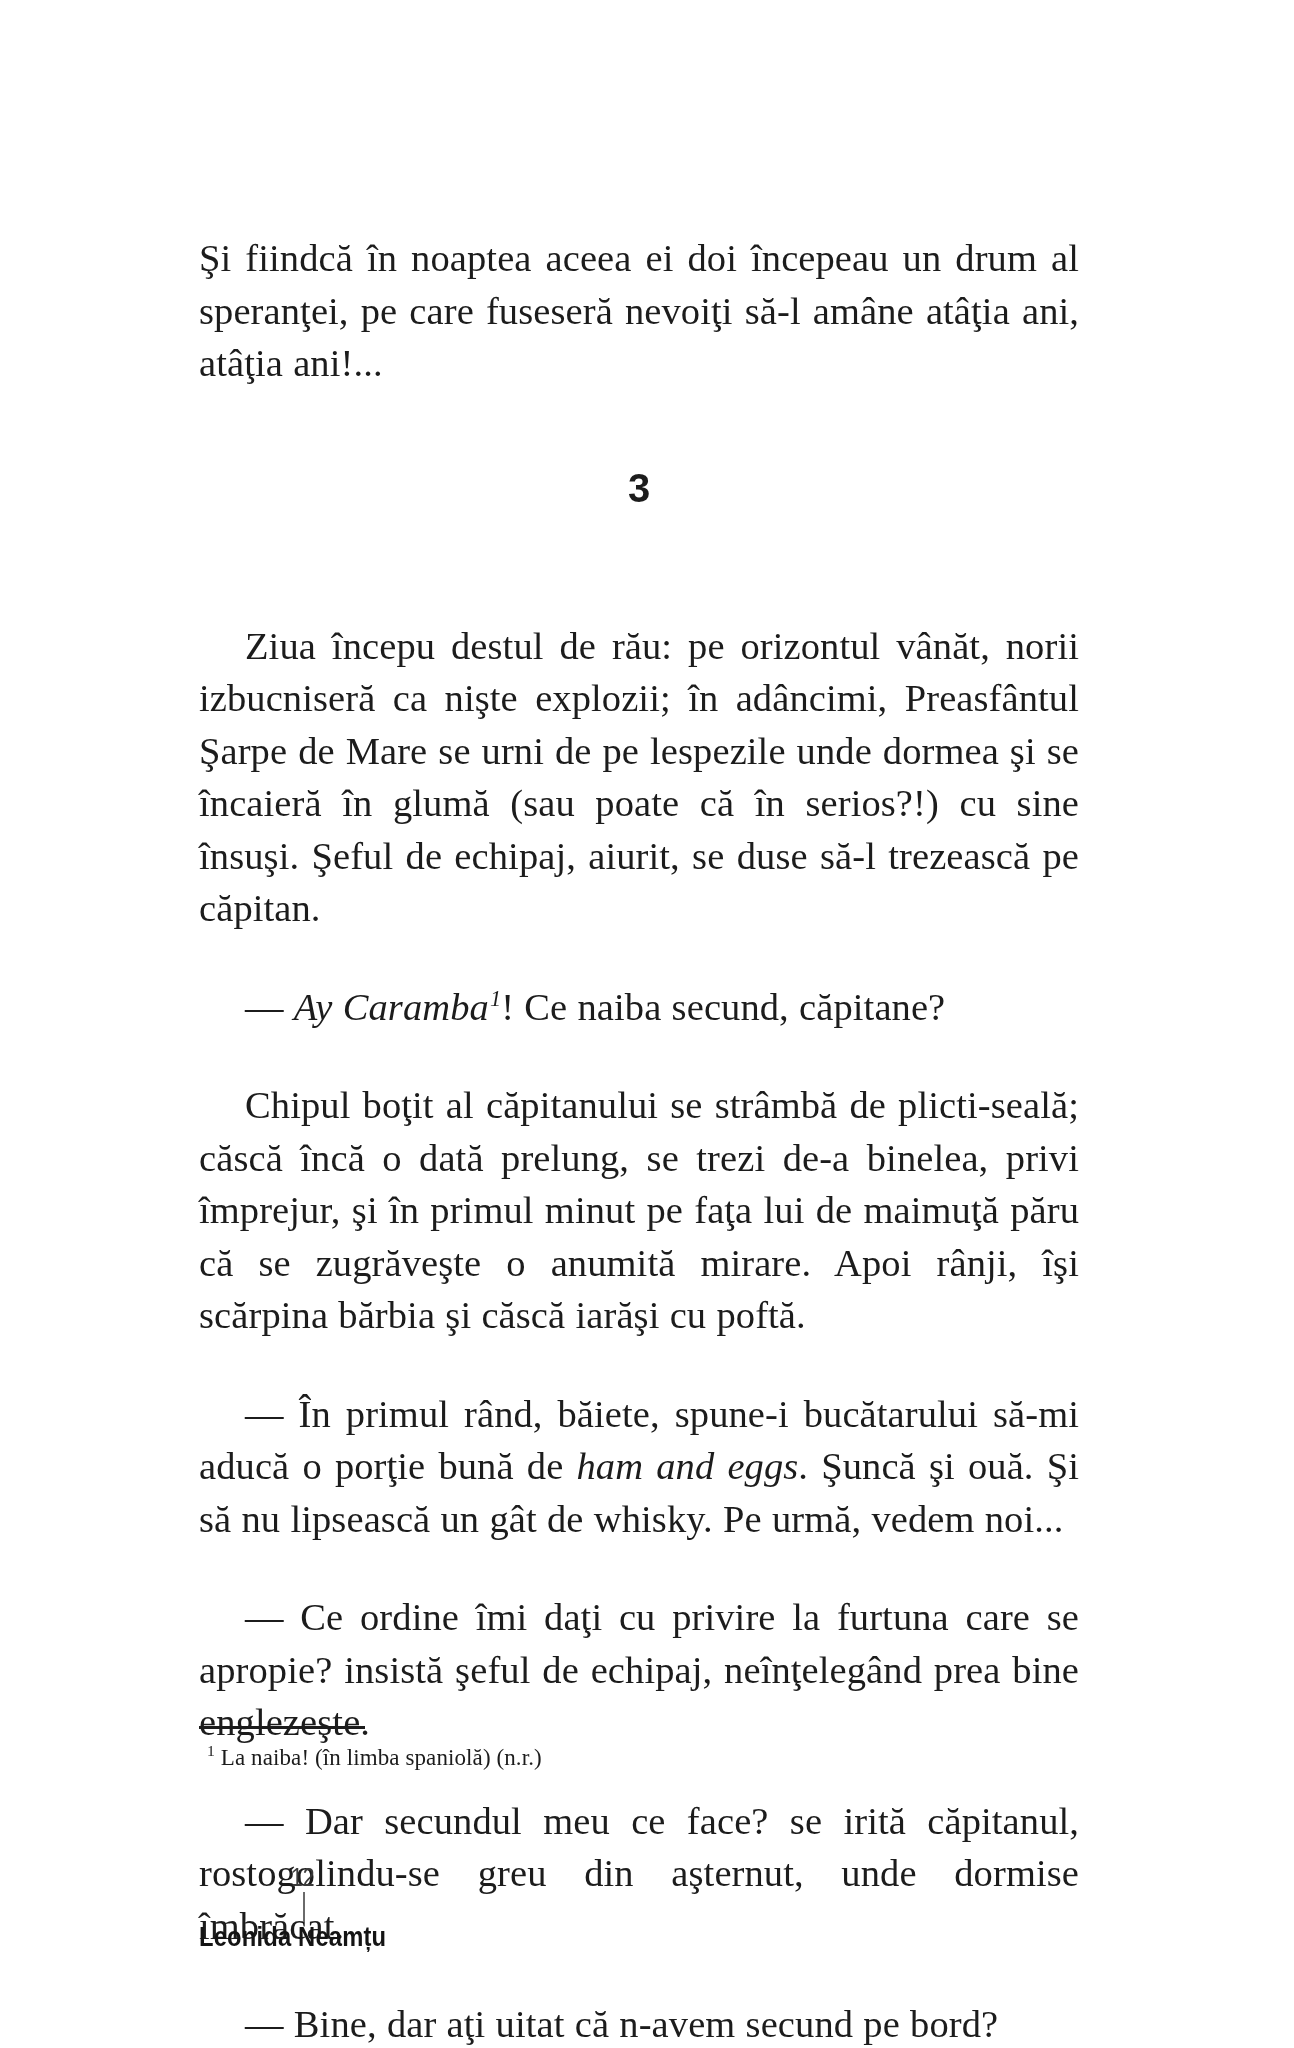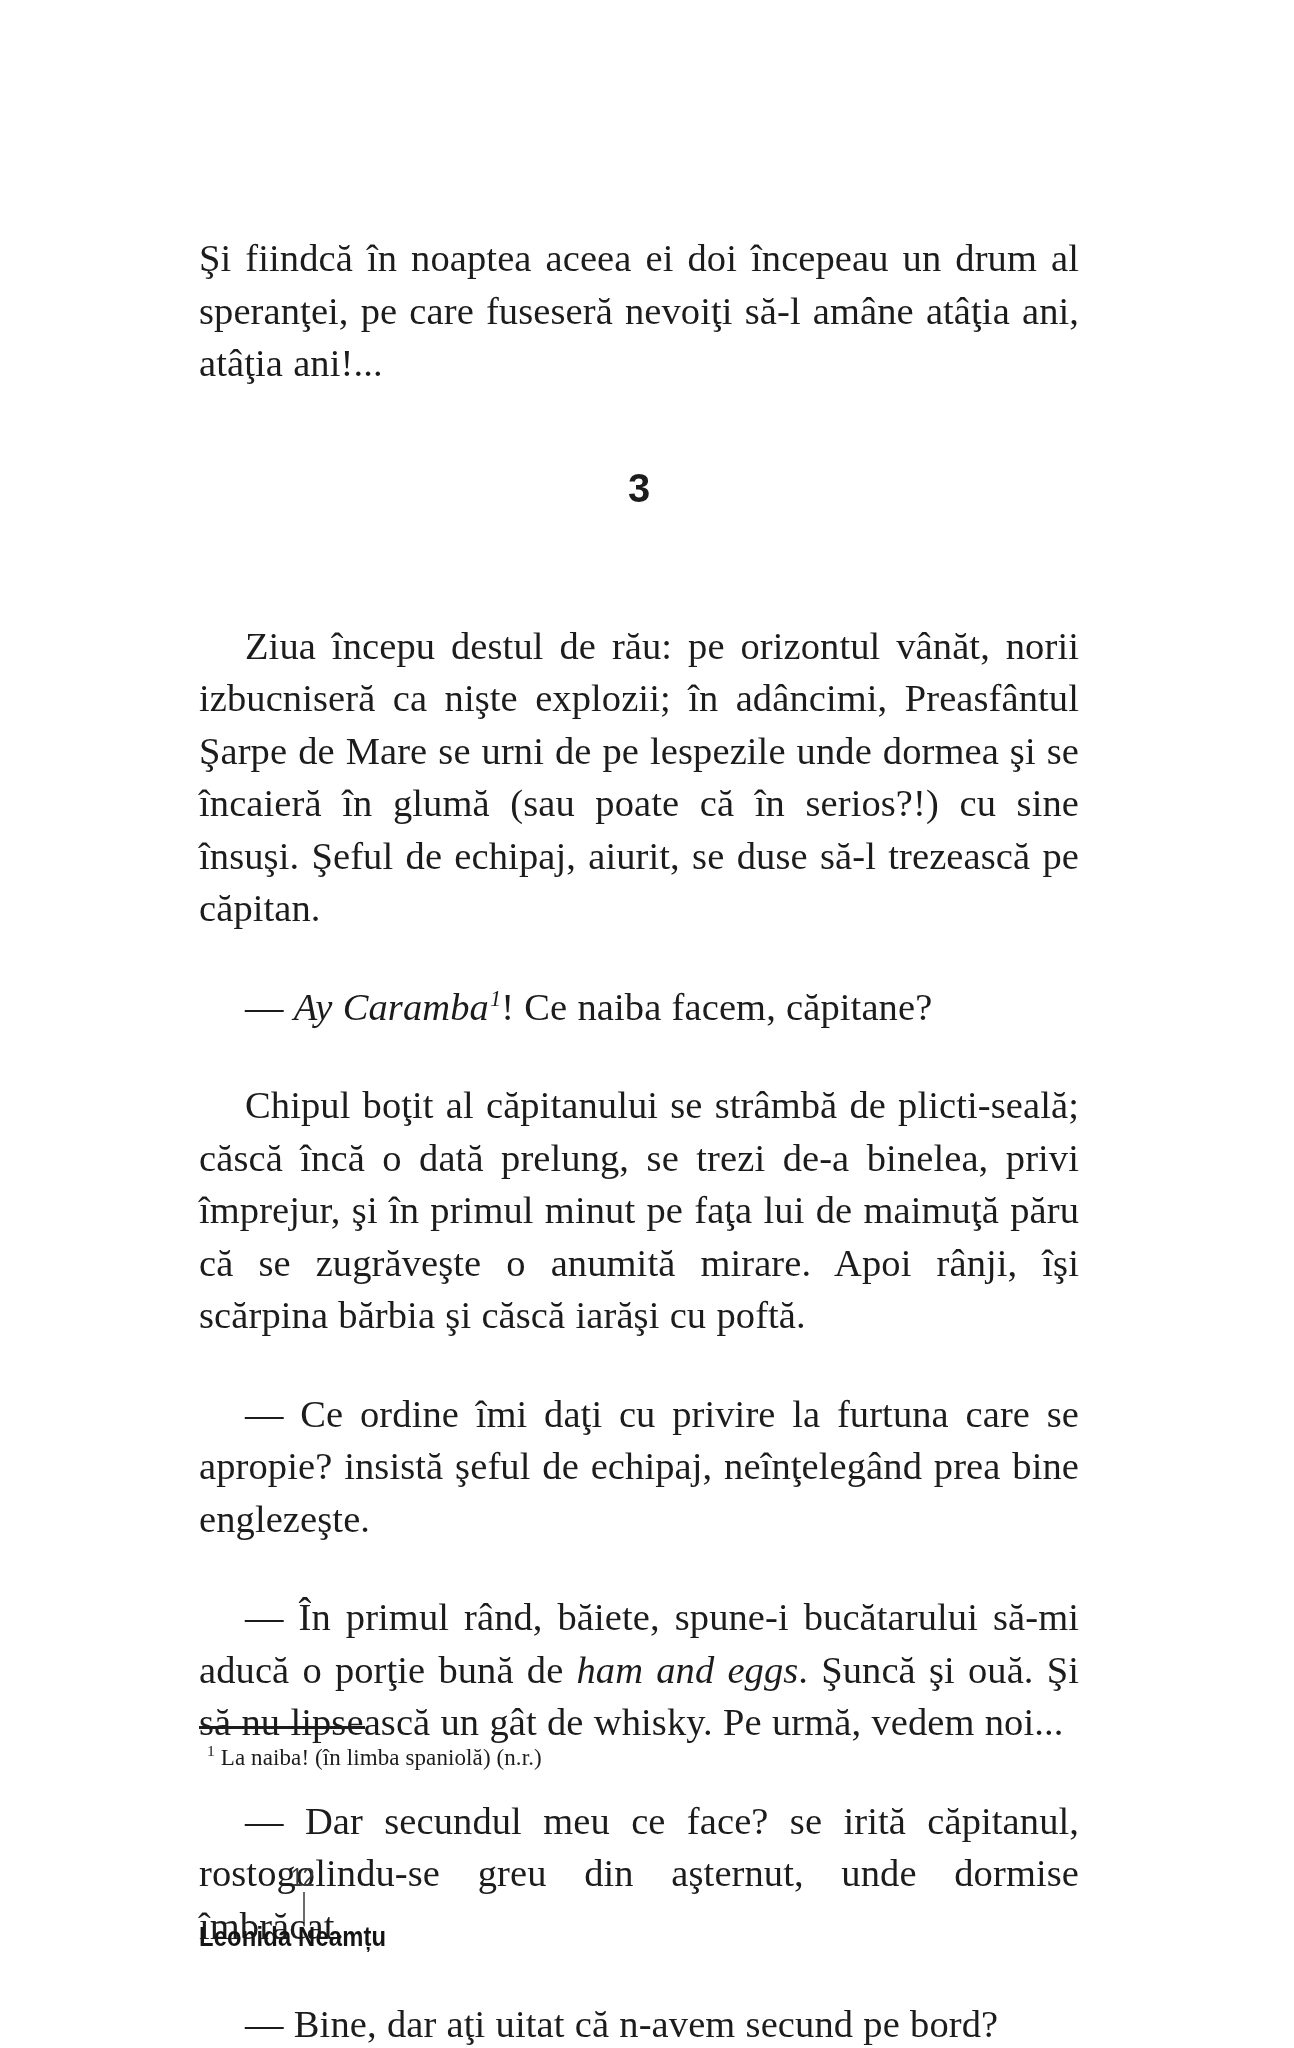--- a/index.html
+++ b/index.html
@@ -151,27 +151,27 @@
 <div class="page">
 
   <div class="text-column">
 
     <p class="body-para no-indent">Şi fiindcă în noaptea aceea ei doi începeau un drum al speranţei, pe care fuseseră nevoiţi să-l amâne atâţia ani, atâţia ani!...</p>
 
     <div class="chapter-number">3</div>
 
     <p class="body-para indent"><span>Ziua începu destul de rău: pe orizontul vânăt, norii izbucniseră ca nişte explozii; în adâncimi, Preasfântul Şarpe de Mare se urni de pe lespezile unde dormea şi se încaieră în glumă (sau poate că în serios?!) cu sine însuşi. Şeful de echipaj, aiurit, se duse să-l trezească pe căpitan.</span></p>
 
-    <p class="body-para indent"><span>— </span><span class="it">Ay Caramba</span><sup class="fn-ref">1</sup><span>! Ce naiba facem, căpitane?</span></p>
+    <p class="body-para indent"><span>— </span><span class="it">Ay Caramba</span><sup class="fn-ref">1</sup><span>! Ce naiba secund, căpitane?</span></p>
 
     <p class="body-para indent"><span>Chipul boţit al căpitanului se strâmbă de plicti-seală; căscă încă o dată prelung, se trezi de-a binelea, privi împrejur, şi în primul minut pe faţa lui de maimuţă păru că se zugrăveşte o anumită mirare. Apoi rânji, îşi scărpina bărbia şi căscă iarăşi cu poftă.</span></p>
 
+    <p class="body-para indent"><span>— În primul rând, băiete, spune-i bucătarului să-mi aducă o porţie bună de </span><span class="it">ham and eggs</span><span>. Şuncă şi ouă. Şi să nu lipsească un gât de whisky. Pe urmă, vedem noi...</span></p>
+
     <p class="body-para indent"><span>— Ce ordine îmi daţi cu privire la furtuna care se apropie? insistă şeful de echipaj, neînţelegând prea bine englezeşte.</span></p>
-
-    <p class="body-para indent"><span>— În primul rând, băiete, spune-i bucătarului să-mi aducă o porţie bună de </span><span class="it">ham and eggs</span><span>. Şuncă şi ouă. Şi să nu lipsească un gât de whisky. Pe urmă, vedem noi...</span></p>
 
     <p class="body-para indent"><span>— Dar secundul meu ce face? se irită căpitanul, rostogolindu-se greu din aşternut, unde dormise îmbrăcat.</span></p>
 
     <p class="body-para indent"><span>— Bine, dar aţi uitat că n-avem secund pe bord?</span></p>
 
   </div>
 
   <div class="footnote-block">
     <div class="footnote-rule"></div>
     <p class="footnote-text"><sup>1</sup> <span>La naiba! (în limba spaniolă) (n.r.)</span></p>

